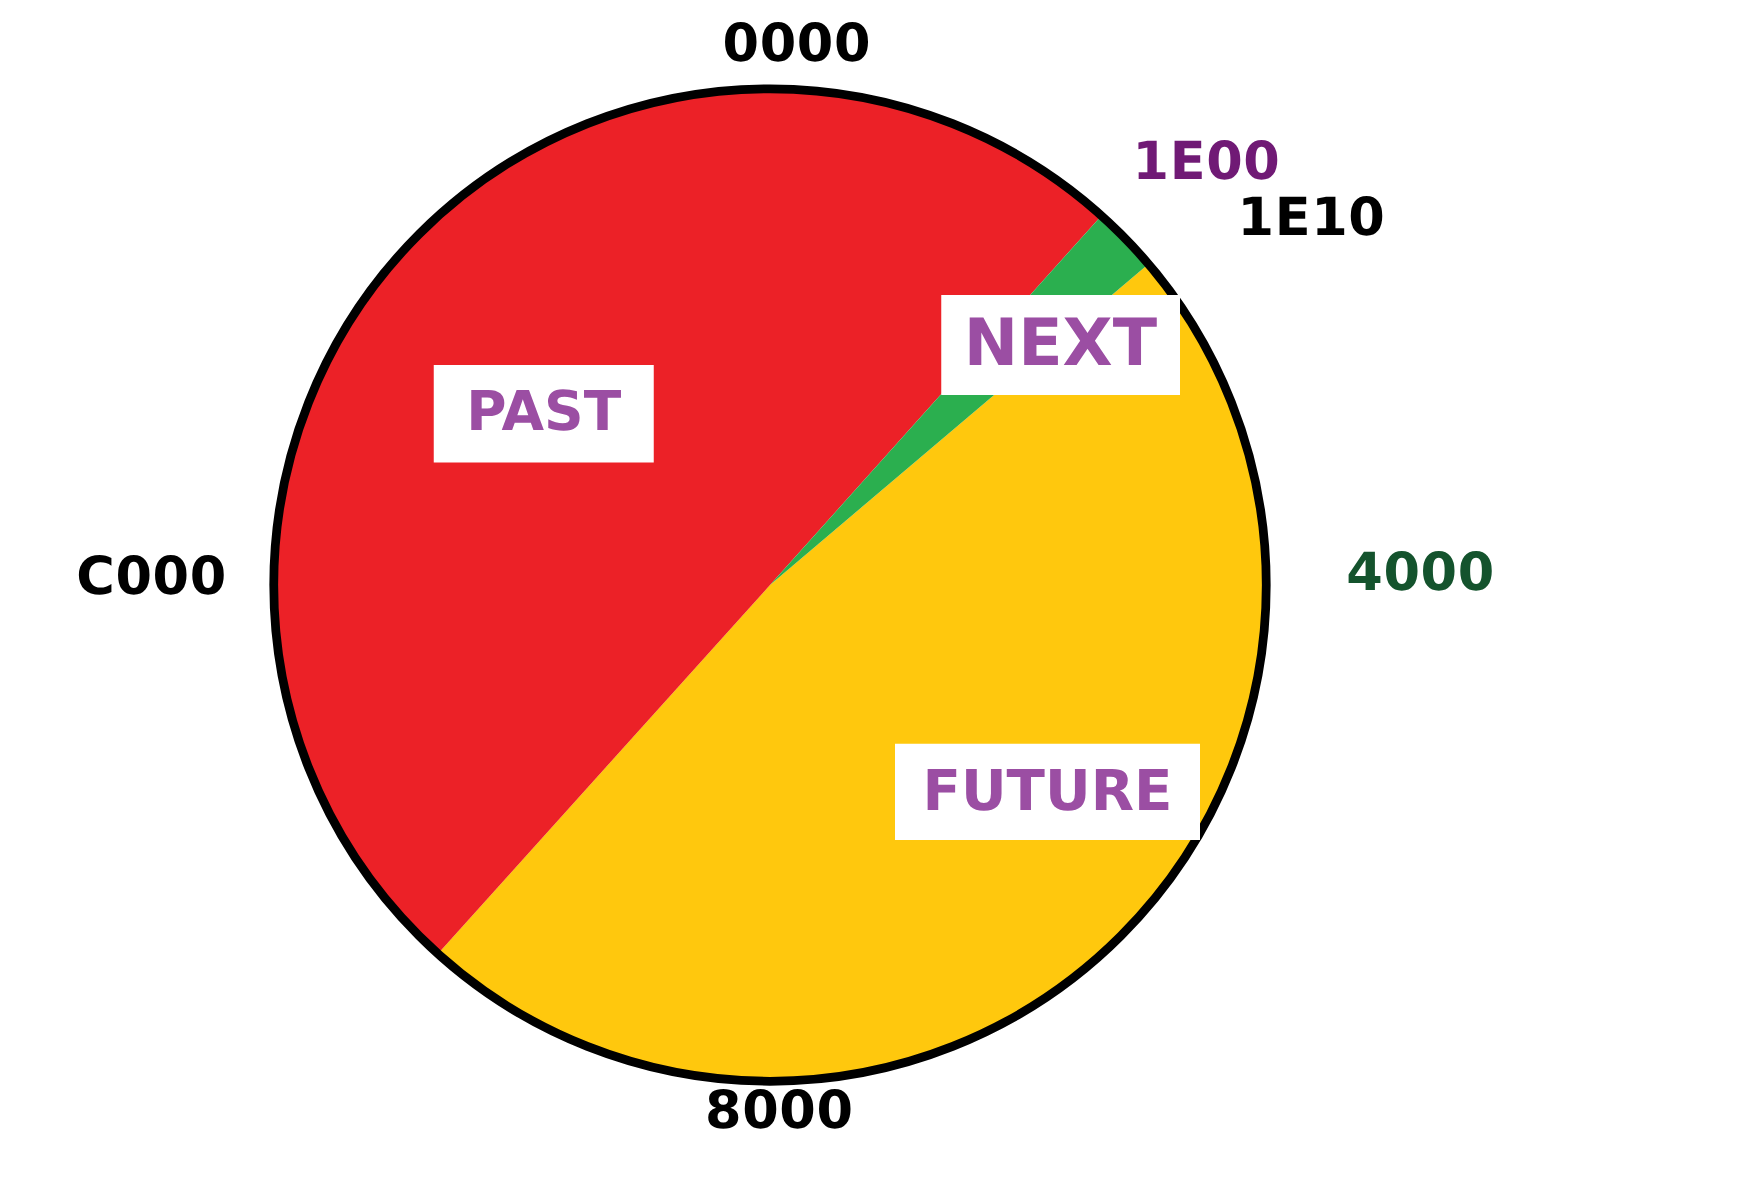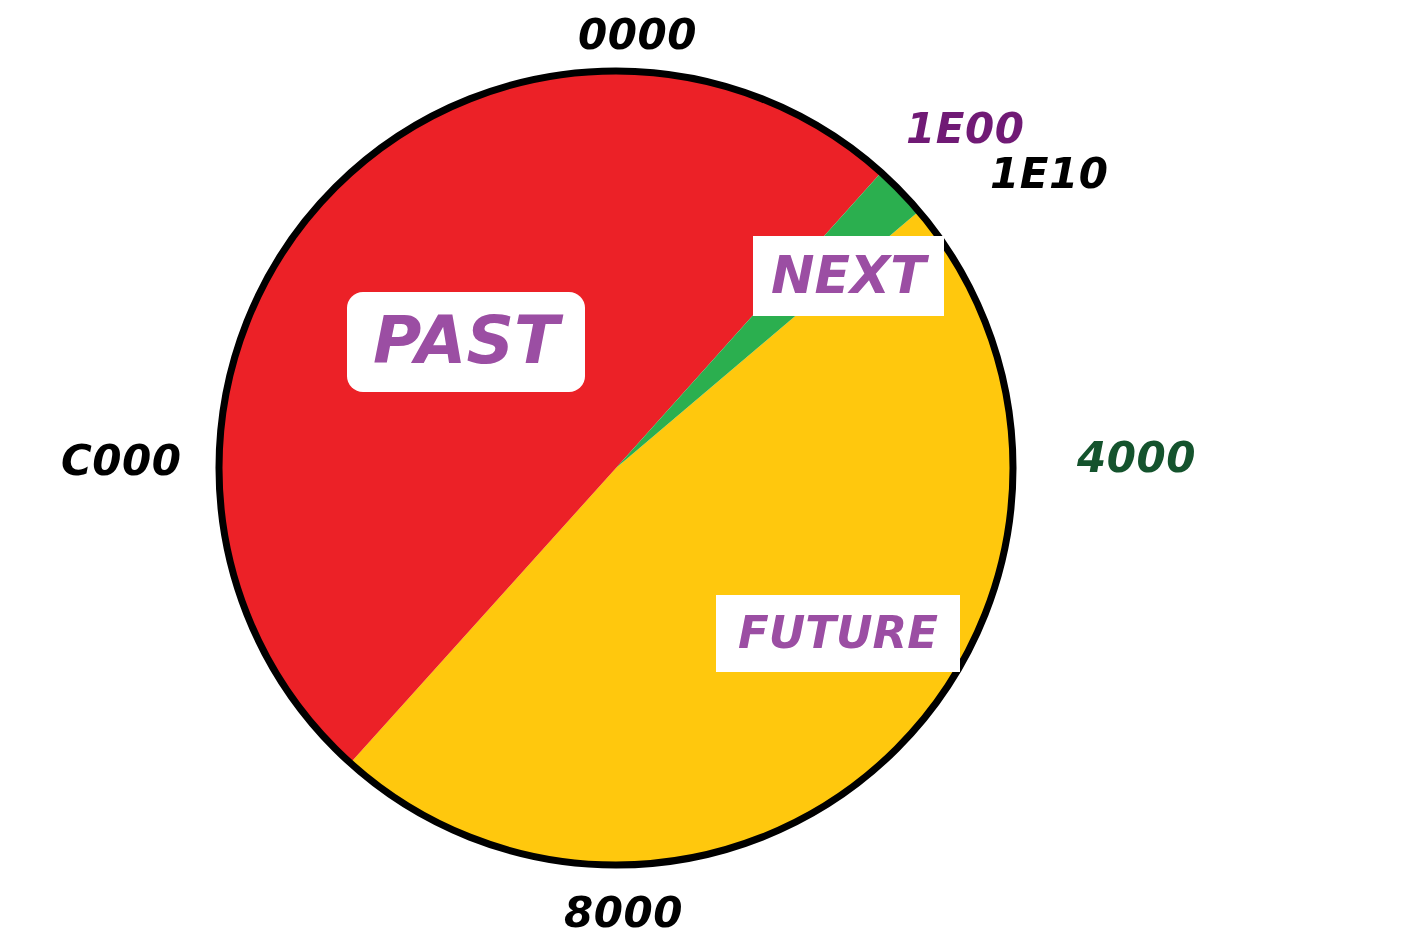--- a/index.html
+++ b/index.html
@@ -15,21 +15,20 @@
     overflow: hidden;
     font-family: "DejaVu Sans", "Liberation Sans", sans-serif;
   }
 
   #diagram-root {
     position: absolute;
     left: 0;
     top: 0;
     width: 1214px;
     height: 949px;
-    font-style: italic;
   }
 
   svg#wheel-svg {
     position: absolute;
     left: 0;
     top: 0;
     width: 1404px;
     height: 949px;
     display: block;
   }
@@ -43,41 +42,40 @@
     color: #000000;
     white-space: nowrap;
     letter-spacing: 0.5px;
     line-height: 1;
   }
 
   .tick-0000  { left: 578px; top: 14px; }
   .tick-1E00  { left: 906px; top: 108px; }
   .tick-1E10  { left: 990px; top: 153px; }
   .tick-4000  { left: 1077px; top: 437px; }
-  .tick-8000  { left: 564px; top: 892px; }
+  .tick-8000  { left: 564px; top: 867px; }
   .tick-C000  { left: 61px;  top: 440px; }
 
   
   .region-label {
     position: absolute;
     background: #ffffff;
     color: #9B4EA3;
     font-family: "DejaVu Sans", "Liberation Sans", sans-serif;
     font-weight: bold;
     white-space: nowrap;
     line-height: 1;
     text-align: center;
   }
 
   .label-past {
     left: 347px;
     top: 292px;
-    font-size: 66px;
+    font-size: 44px;
     padding: 16px 26px 18px 26px;
-    border-radius: 16px;
   }
 
   .label-next {
     left: 753px;
     top: 236px;
     font-size: 52px;
     padding: 13px 18px 15px 18px;
   }
 
   .label-future {

